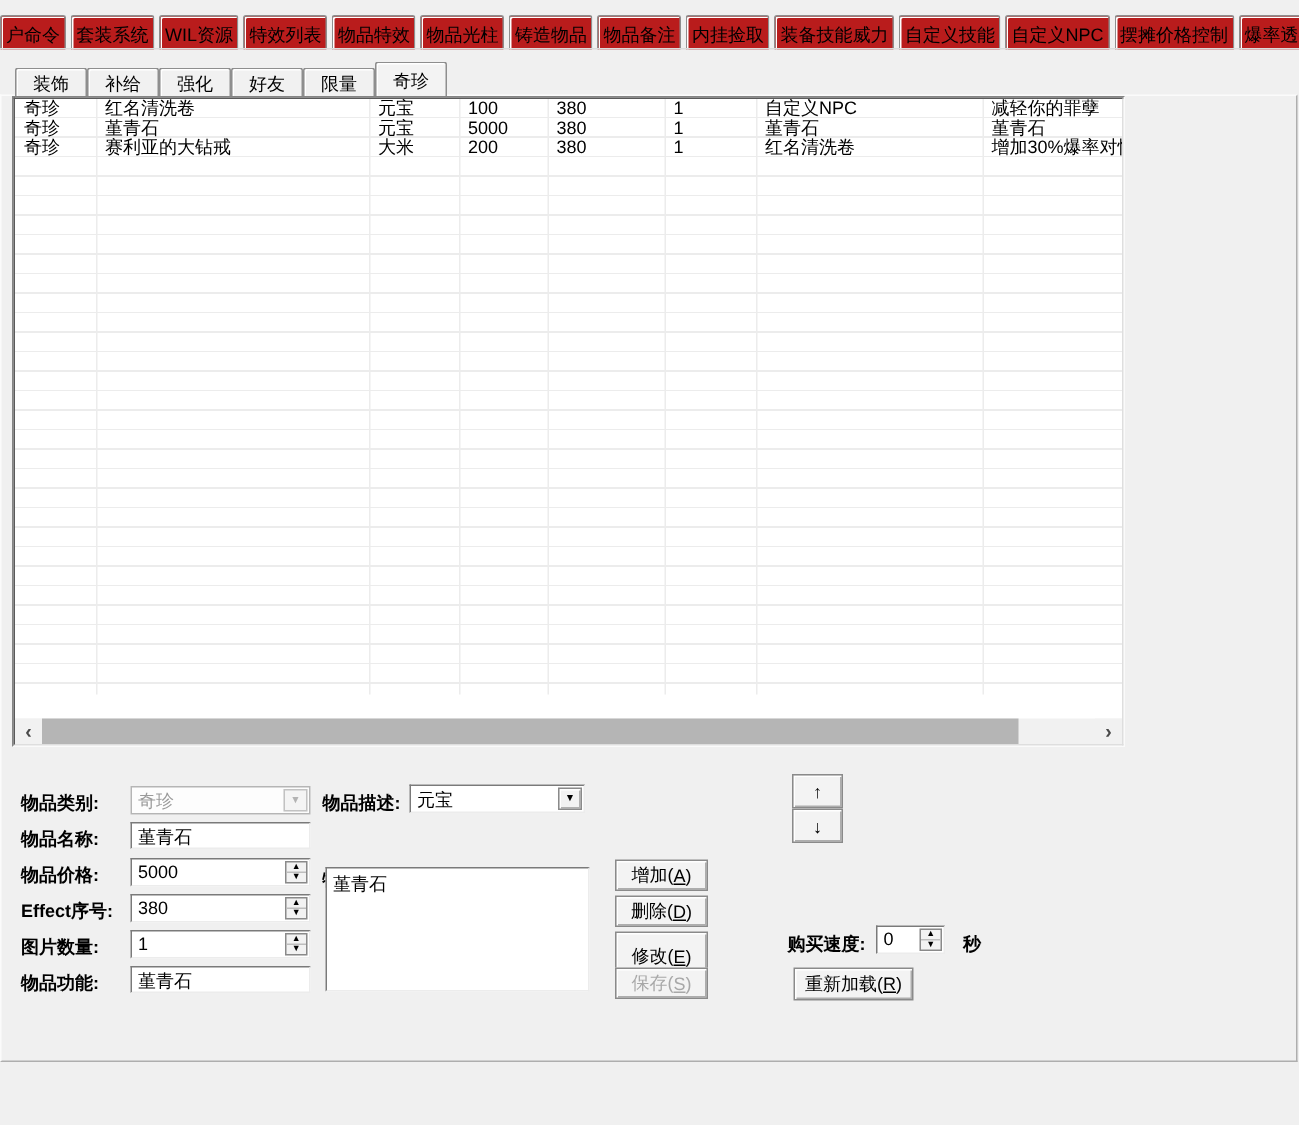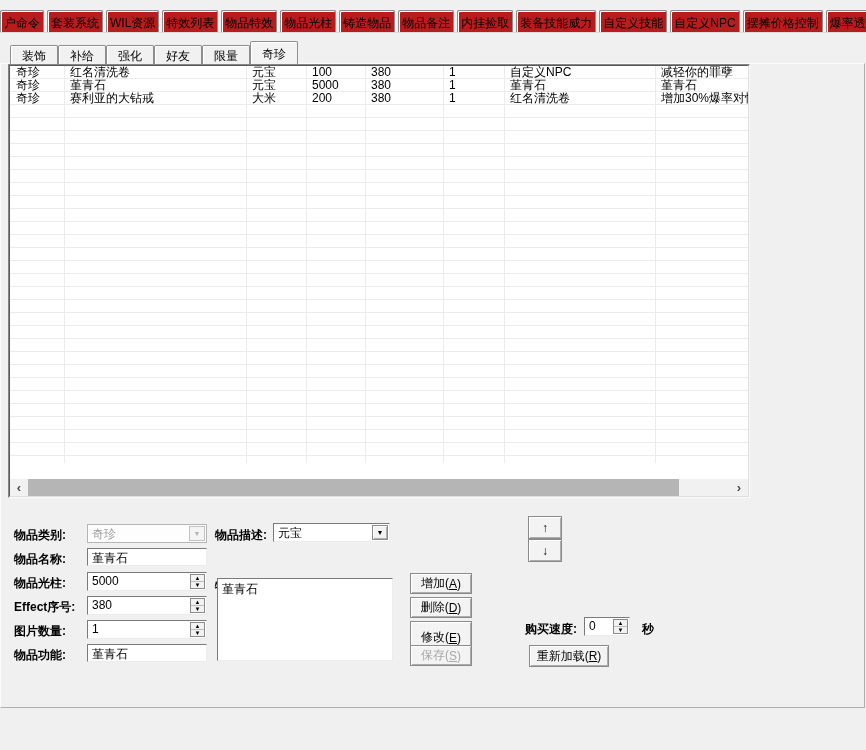--- a/index.html
+++ b/index.html
@@ -202,21 +202,21 @@
   <span>元宝</span>
   <span class="combo-btn">▼</span>
 </div>
 
 <div class="lbl" style="left:14px; top:551px">物品名称:</div>
 <div class="field" style="left:87px; top:548px; width:120px; height:18px">堇青石</div>
 
 <div class="lbl" style="left:215px; top:578px">物品描述:</div>
 <div class="tarea" style="left:217px; top:578px; width:176px; height:83px">堇青石</div>
 
-<div class="lbl" style="left:14px; top:575px">物品光柱:</div>
+<div class="lbl" style="left:14px; top:575px">物品价格:</div>
 <div class="field" style="left:87px; top:572px; width:120px; height:19px">
   <span>5000</span>
   <span class="spins">
     <span class="sarr up">▲</span>
     <span class="sarr">▼</span>
   </span>
 </div>
 
 <div class="lbl" style="left:14px; top:599px">Effect序号:</div>
 <div class="field" style="left:87px; top:596px; width:120px; height:19px">

